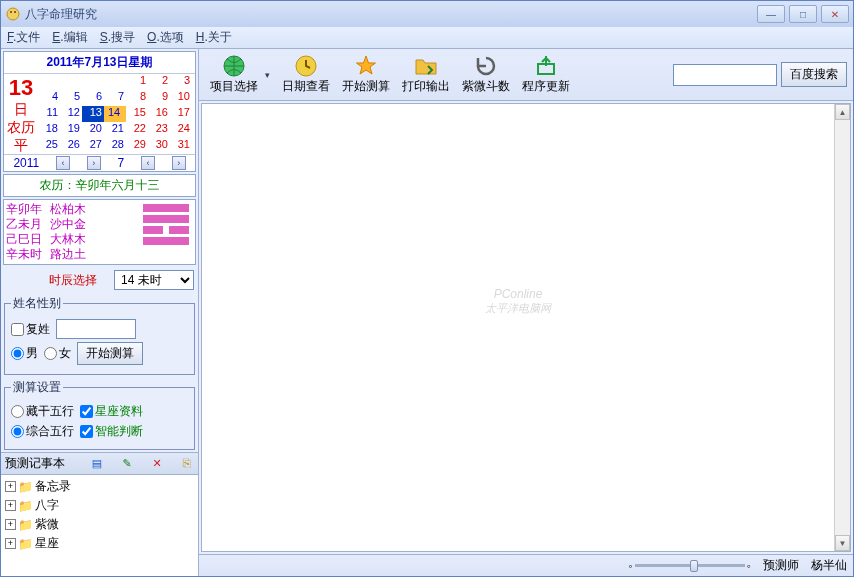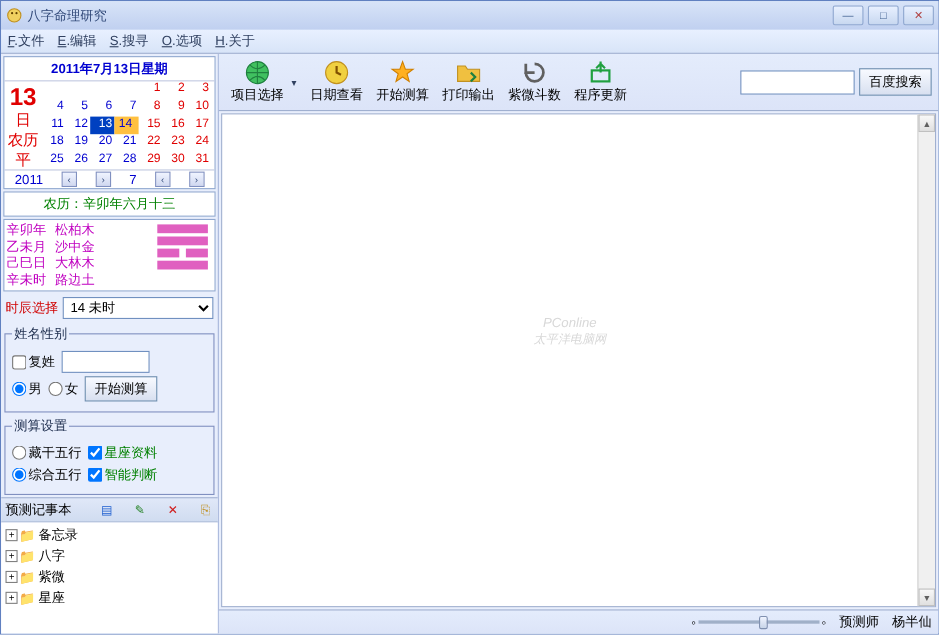--- a/index.html
+++ b/index.html
@@ -41,21 +41,21 @@
 .lunar { text-align: center; color: #008000; padding: 2px; border: 1px solid #90a8d0; margin: 0 2px; background: #fff; }
 
 .bazi { display: flex; border: 1px solid #90a8d0; margin: 2px; background: #fff; padding: 2px; }
 .bazi-col { display: flex; flex-direction: column; color: #c000c0; line-height: 15px; font-size: 12px; }
 .bazi-col.c2 { margin-left: 8px; }
 .hex { margin-left: auto; margin-right: 4px; display: flex; flex-direction: column; gap: 3px; padding-top: 2px; }
 .hex-line { width: 46px; height: 8px; background: #e060c0; }
 .hex-line.broken { background: none; display: flex; justify-content: space-between; }
 .hex-line.broken span { width: 20px; height: 8px; background: #e060c0; }
 
-.shichen { display: flex; align-items: center; padding: 3px 4px; gap: 4px; }
+.shichen { display: flex; align-items: center; padding: 3px 4px; gap: 17px; margin-left: 44px; }
 .shichen label { color: #d00000; }
 select, input[type=text] { border: 1px solid #7090c0; background: #fff; height: 20px; font-size: 12px; padding: 0 2px; }
 .shichen select { flex: 1; }
 
 fieldset { border: 1px solid #8090c0; margin: 2px 3px; padding: 4px 6px 6px; background: #e8eefc; }
 fieldset legend { color: #203050; padding: 0 2px; }
 .row { display: flex; align-items: center; gap: 6px; margin: 3px 0; }
 .row input[type=text] { width: 80px; }
 button.calc { background: linear-gradient(#f8faff,#d8e0f0); border: 1px solid #7090b0; padding: 2px 8px; cursor: pointer; }
 input[type=checkbox], input[type=radio] { vertical-align: middle; margin-right: 2px; }

